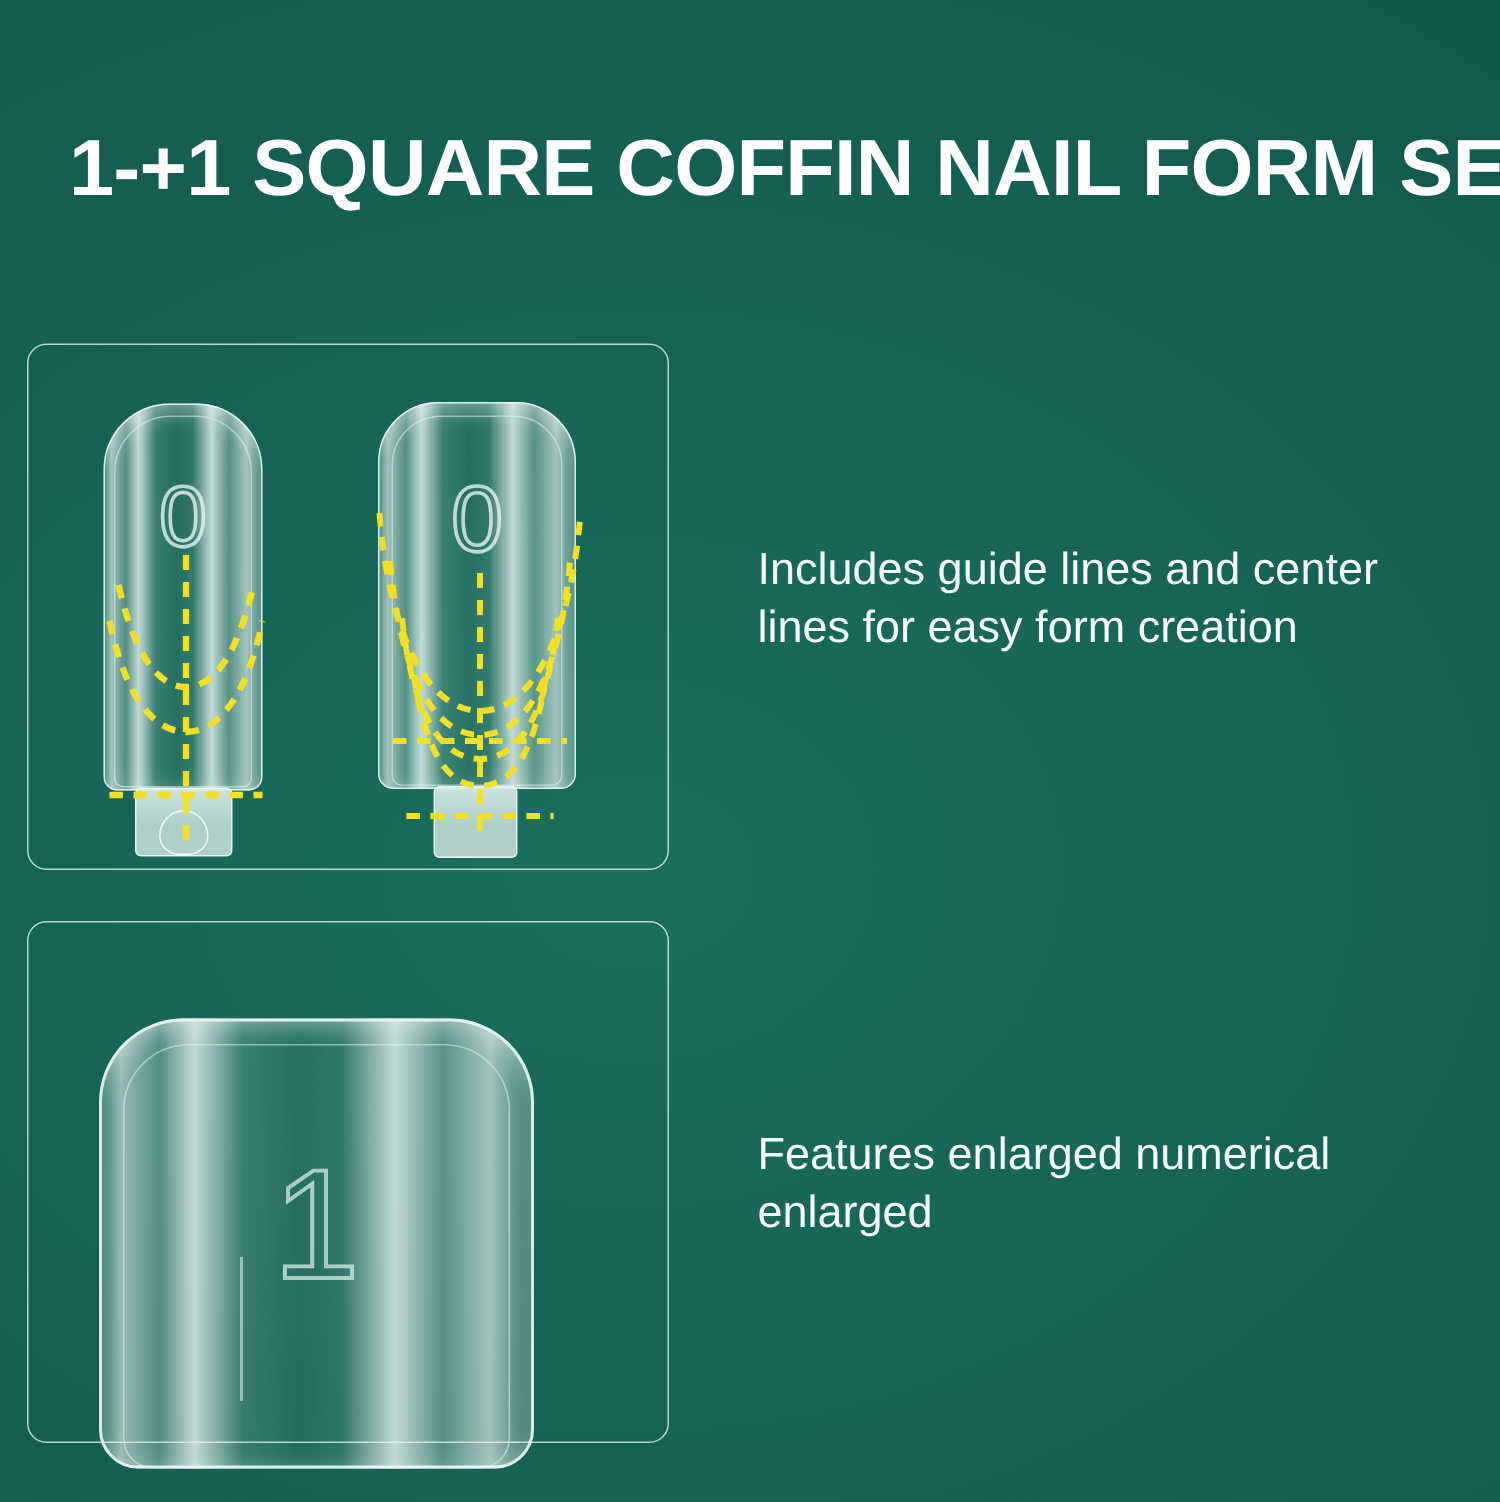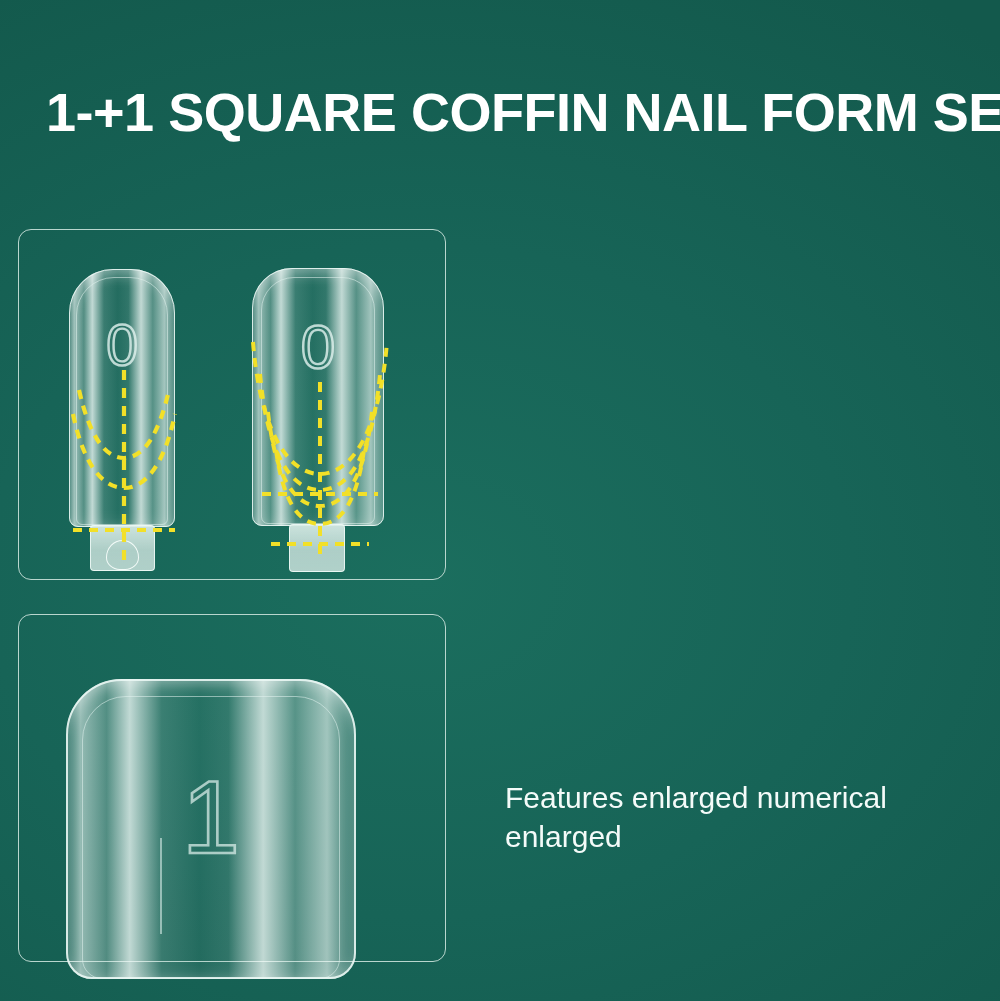--- a/index.html
+++ b/index.html
@@ -203,32 +203,37 @@
       <path d="M15,80  C22,168 50,212 82,212 C114,212 142,168 149,80"></path>
       <path d="M22,112 C29,190 52,228 82,228 C112,228 135,190 142,112"></path>
       <path d="M30,150 C37,214 56,244 82,244 C108,244 127,214 134,150"></path>
       <path d="M38,188 C45,238 60,262 82,262 C104,262 119,238 126,188"></path>
       <line x1="24" y1="232" x2="140" y2="232"></line>
       <line x1="33" y1="282" x2="131" y2="282"></line>
     </g>
     <line x1="82" y1="120" x2="82" y2="300" stroke="#f2e028" stroke-width="4.0" stroke-dasharray="10 8"></line>
   </svg>
 
+  <div style="position:absolute; left:505px; top:360px; width:495px;
+              color:#f4fbf9; font-size:30px; line-height:39px;">
+    <div>Includes guide lines and center</div>
+    <div>lines for easy form creation</div>
+  </div>
 
   <div class="panel" id="panel-bottom">
     <div class="panel-clip"></div>
   </div>
 
   <div class="form" id="form-big">
     <div class="form-body"></div>
     <div class="form-inner"></div>
     <div class="form-rim"></div>
     <div class="num" id="num-big">1</div>
   </div>
   <div id="centerline-big"></div>
 
   <div style="position:absolute; left:505px; top:750px; width:495px;
-              color:#f4fbf9; font-size:30px; line-height:39px;margin-top:28px;">
+              color:#f4fbf9; font-size:30px; line-height:39px;">
     <div>Features enlarged numerical</div>
     <div>enlarged</div>
   </div>
 
 </div>
 
 </body></html>

